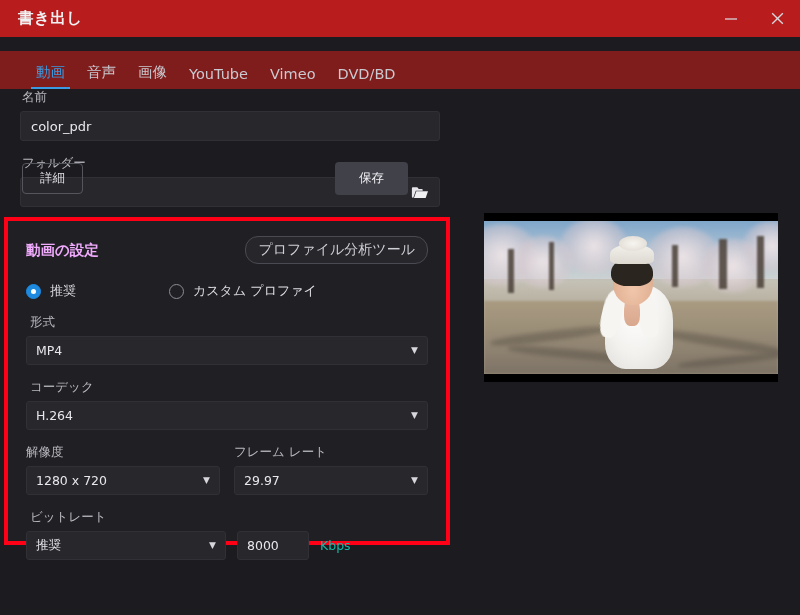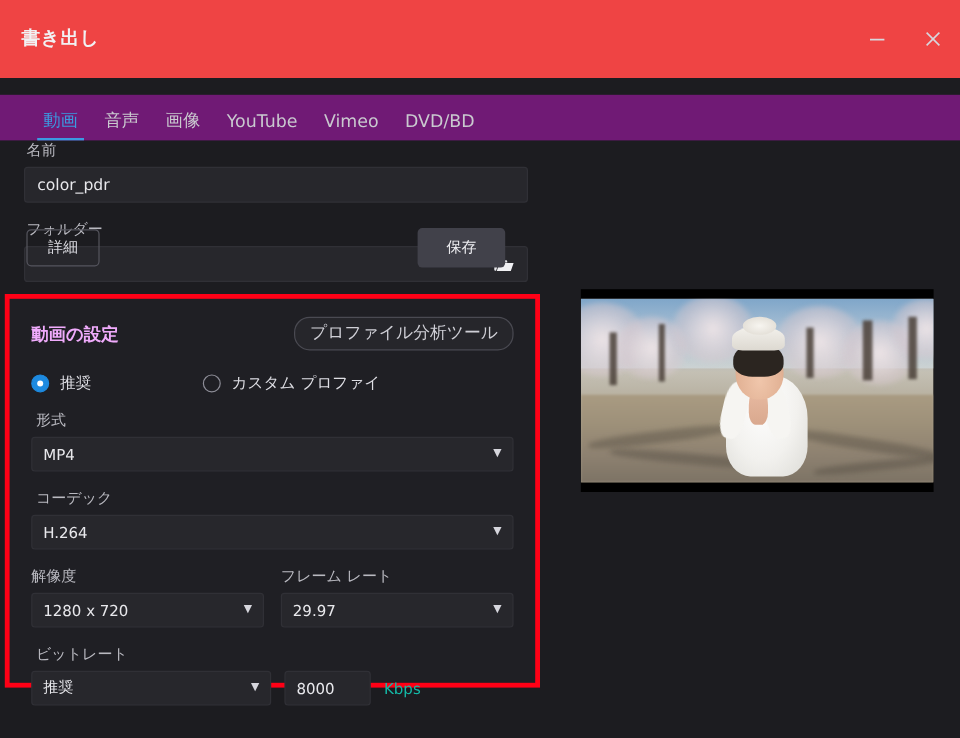--- a/index.html
+++ b/index.html
@@ -10,22 +10,22 @@
     overflow: hidden;
   }
   .window {
     position: relative;
     width: 800px; height: 615px;
     background: #1c1c20;
   }
 
   
   .titlebar {
-    height: 65px;
-    background: #ef4444;
+    height: 37px;
+    background: #b91c1c;
     display: flex; align-items: center;
     padding-left: 18px;
   }
   .title-text {
     color: #f1f1f3;
     font-size: 15.5px;
     font-weight: 700;
     letter-spacing: .5px;
   }
   .win-controls {
@@ -38,21 +38,21 @@
     cursor: pointer;
   }
   .win-btn svg { display: block; }
 
   
   .tabbar {
     height: 38px;
     display: flex; align-items: flex-end;
     padding-left: 25px;
     gap: 0px;
-    background: #701a75;
+    background: #7f1d1d;
     margin-top: 14px;
   }
   .tab {
     position: relative;
     color: #c9c9cf;
     font-size: 14.5px;
     padding: 0 11px 7px 11px;
     cursor: pointer;
     white-space: nowrap;
   }
@@ -185,21 +185,21 @@
     padding: 0 9px;
     color: #e8e8ec;
     font-size: 12.5px;
     cursor: text;
   }
   .unit { color: #14b8a6; font-size: 12.5px; }
 
   
   .footer {
     position: absolute;
-    left: 0; right: 5px; bottom: 0;
+    left: 0; right: 18px; bottom: 0;
     height: 58px;
     display: flex; align-items: center;
   }
   .detail-btn {
     margin-left: 22px;
     border: 1px solid #55555e;
     border-radius: 4px;
     background: transparent;
     color: #dcdce2;
     font-size: 12.5px;

